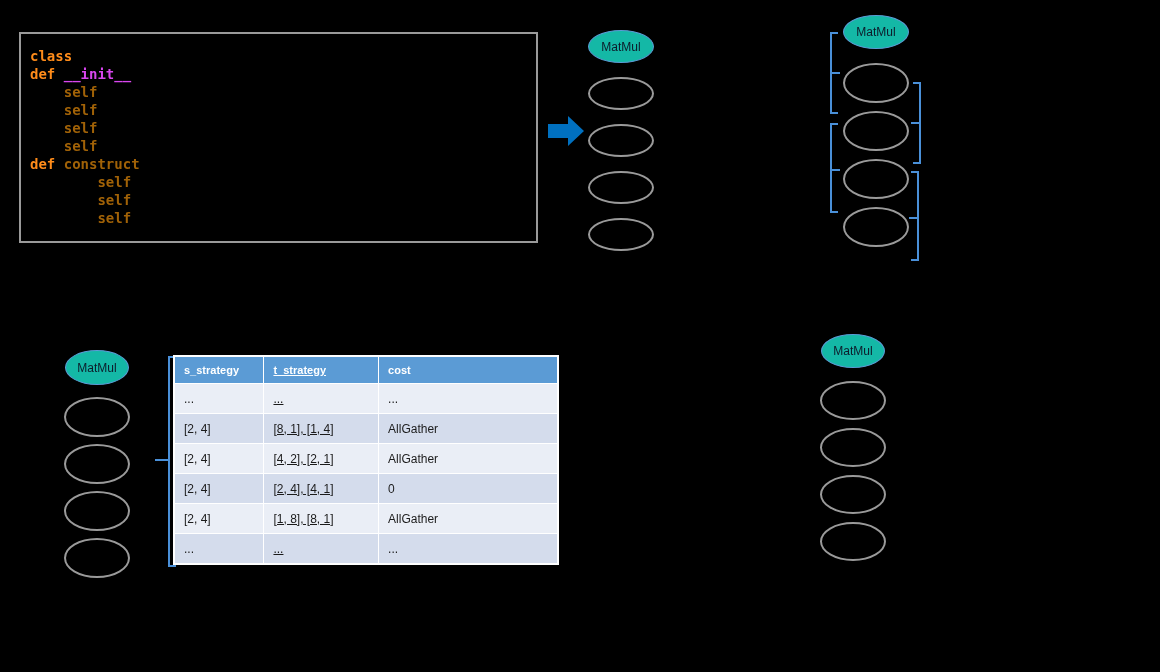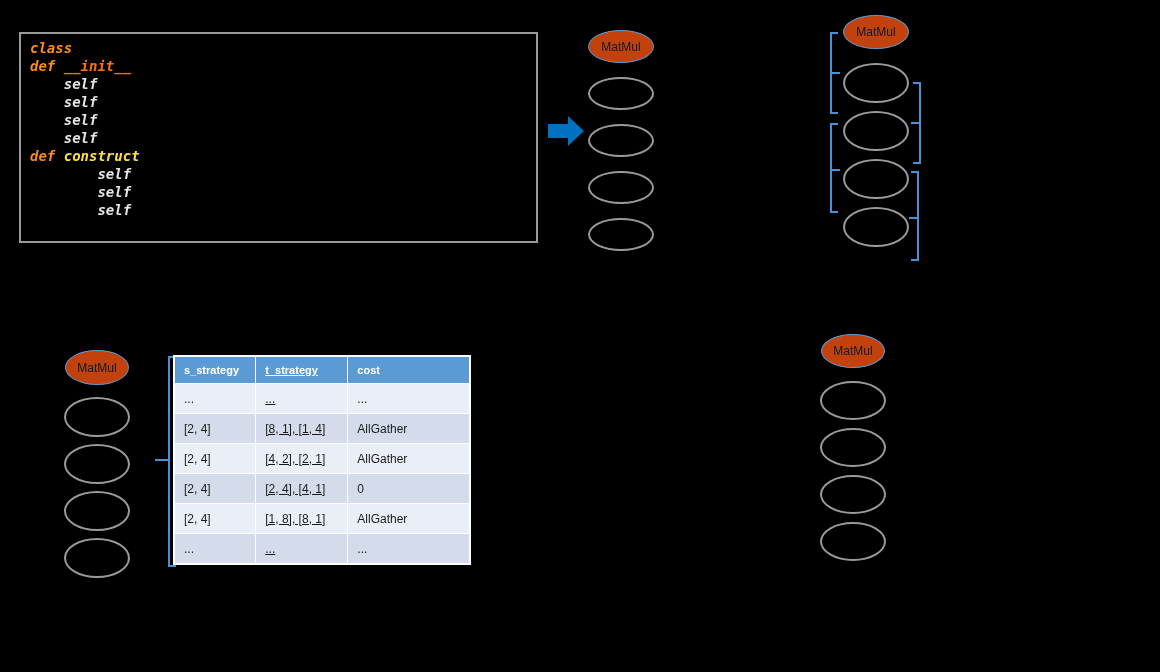--- a/index.html
+++ b/index.html
@@ -29,52 +29,51 @@
     top: 32px;
     width: 519px;
     height: 211px;
     border: 2px solid #9a9a9a;
     background: #000000;
     box-sizing: border-box;
   }
   .code-lines {
     position: absolute;
     left: 9px;
-    top: 5px;
+    top: 13px;
     font-family: "DejaVu Sans Mono", "Liberation Mono", monospace;
     font-size: 14px;
     font-weight: bold;
     line-height: 18px;
     white-space: pre;
-    font-style: italic;
   }
   .code-line { height: 18px; white-space: pre; }
   .tok-kw      { color: #ff8c1a; }
-  .tok-fn      { color: #fde047; }
-  .tok-self    { color: #e5e5e5; }
-  .tok-dunder  { color: #f97316; }
+  .tok-fn      { color: #a16207; }
+  .tok-self    { color: #a16207; }
+  .tok-dunder  { color: #d946ef; }
 
   
   .arrow {
     position: absolute;
     left: 548px;
     top: 115px;
     width: 36px;
     height: 32px;
   }
 
   
   .node-stack { position: absolute; }
   .node {
     position: absolute;
     box-sizing: border-box;
     border-radius: 50%;
   }
   .node.matmul {
-    background: #c2410c;
+    background: #14b8a6;
     border: 1px solid #5b9bd5;
     color: #0d1b2a;
     display: flex;
     align-items: center;
     justify-content: center;
     font-size: 12px;
     font-family: "Liberation Sans", sans-serif;
   }
   .node.blank {
     background: transparent;
@@ -87,21 +86,21 @@
     left: 0; top: 0;
     width: 1160px; height: 672px;
     pointer-events: none;
   }
 
   
   .strategy-table {
     position: absolute;
     left: 174px;
     top: 356px;
-    width: 296px;
+    width: 384px;
     border-collapse: collapse;
     font-size: 11.5px;
     background: #ffffff;
     box-shadow: 0 0 0 1px #ffffff;
   }
   .strategy-table th {
     background: #5b9bd5;
     color: #ffffff;
     font-weight: bold;
     text-align: left;

